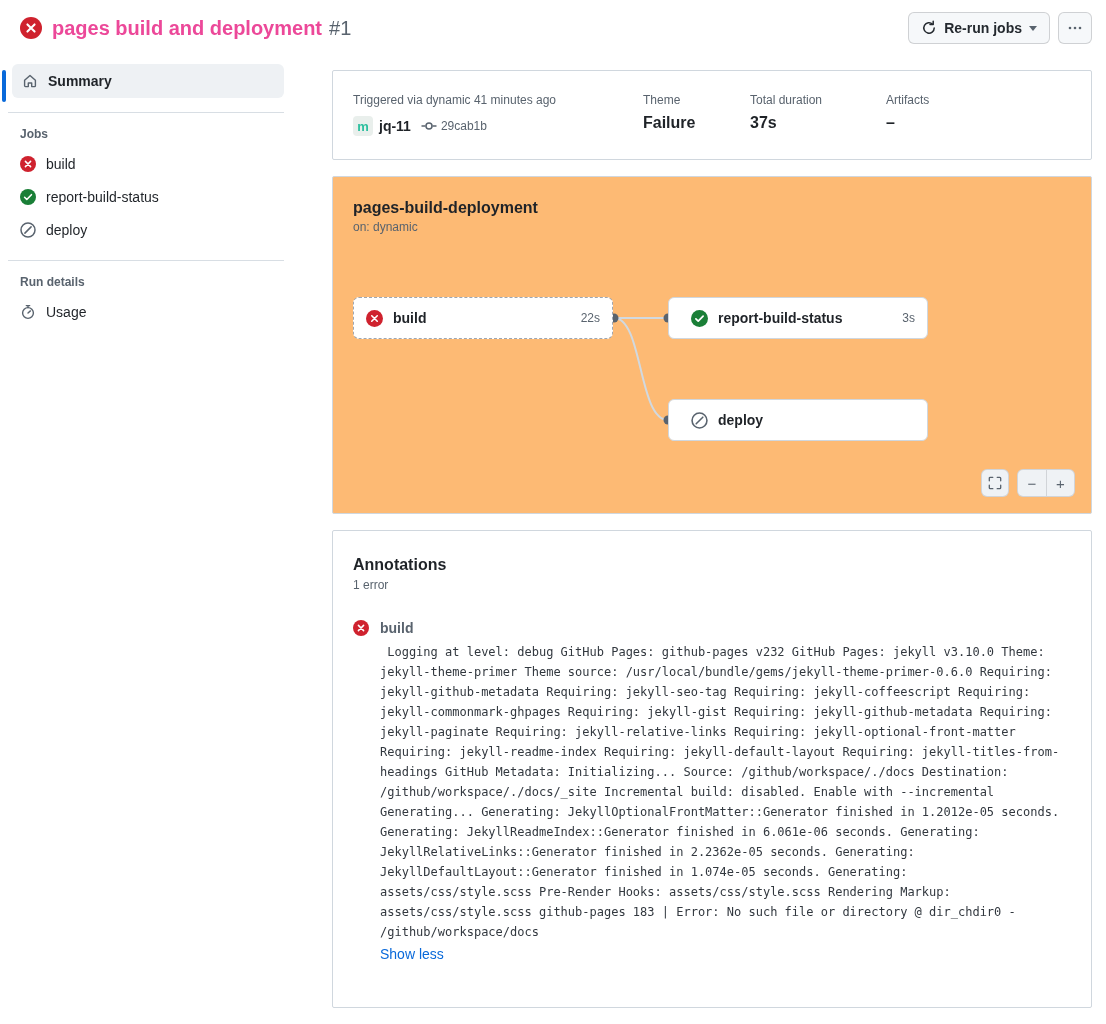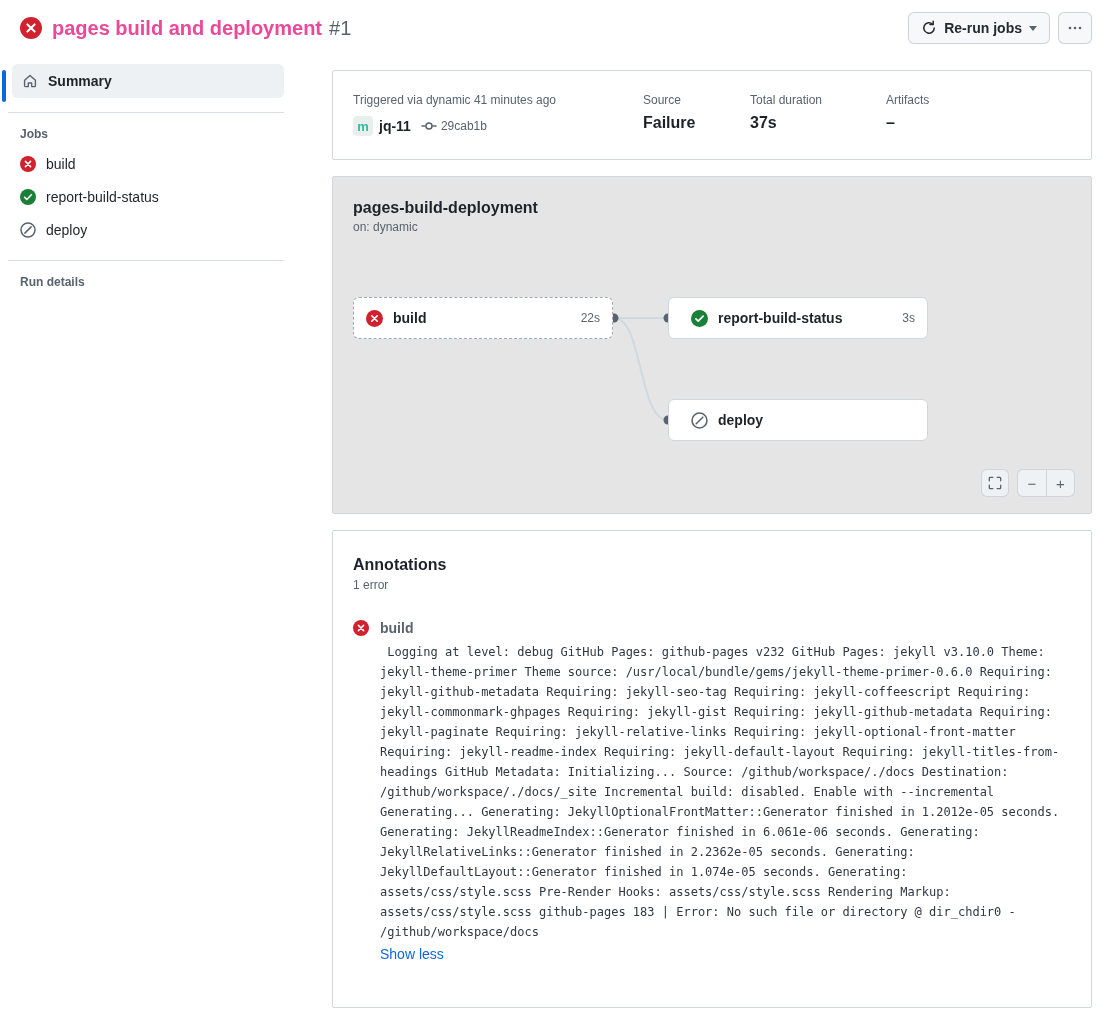--- a/index.html
+++ b/index.html
@@ -40,21 +40,21 @@
   .actor-name { font-size:14px; font-weight:700; margin-left:6px; }
   .commit-ico { margin-left:10px; display:inline-flex; }
   .commit-sha { font-size:12px; color:#59636e; margin-left:4px; }
   .meta-col { margin-right:48px; }
   .meta-col .val { font-size:16px; font-weight:600; margin-top:7px; color:#1f2328; }
   .meta-col.status-col { margin-left:22px; width:107px; margin-right:0; }
   .meta-col.duration-col { width:114px; margin-right:22px; }
   .meta-col.artifacts-col { margin-right:0; }
 
   
-  .graph-card { top:176px; height:338px; background:#e5e5e5; }
+  .graph-card { top:176px; height:338px; background:#fdba74; }
   .graph-title { font-size:16px; font-weight:700; margin:22px 0 0 20px; }
   .graph-subtitle { font-size:12px; color:#59636e; margin:3px 0 0 20px; }
   .graph-area { position:absolute; left:0; top:0; width:760px; height:338px; }
   .edges { position:absolute; left:0; top:0; }
   .node { position:absolute; width:260px; height:42px; background:#fff; border:1px solid #d0d7de; border-radius:6px; display:flex; align-items:center; padding:0 12px; cursor:pointer; }
   .node.dashed { border:1px dashed #9ea7b3; }
   .node .lbl { font-size:14px; font-weight:600; margin-left:10px; color:#1f2328; }
   .node .dur { margin-left:auto; font-size:12px; color:#59636e; }
   .graph-controls { position:absolute; right:18px; bottom:18px; display:flex; gap:8px; align-items:center; }
   .gbtn { height:28px; background:#eff2f5; border:1px solid rgba(31,35,40,0.14); border-radius:6px; display:flex; align-items:center; justify-content:center; color:#59636e; cursor:pointer; }
@@ -146,41 +146,51 @@
         <svg width="16" height="16" viewBox="0 0 16 16">
             <circle cx="8" cy="8" r="7" fill="none" stroke="#59636e" stroke-width="1.5"></circle>
             <path d="M4.9 11.1 11.1 4.9" stroke="#59636e" stroke-width="1.5" stroke-linecap="round"></path>
           </svg>
       </span>
       <span class="lbl">deploy</span>
     </div>
 
     <hr class="side-sep">
     <div class="side-heading">Run details</div>
+    <div class="job-item">
+      <span style="display:inline-flex;">
+        <svg width="16" height="16" viewBox="0 0 16 16">
+            <circle cx="8" cy="9" r="5.4" fill="none" stroke="#59636e" stroke-width="1.4"></circle>
+            <path d="M8 9l2.4-2.1" stroke="#59636e" stroke-width="1.4" stroke-linecap="round"></path>
+            <path d="M6.3 1.6h3.4M8 1.6v1.9" stroke="#59636e" stroke-width="1.4" stroke-linecap="round"></path>
+          </svg>
+      </span>
+      <span class="lbl">Usage</span>
+    </div>
   </aside>
 
   <main class="main">
 
     <section class="card summary-card">
       <div class="trigger-col">
         <div class="muted">Triggered via dynamic 41 minutes ago</div>
         <div class="actor-row">
           <span class="avatar">m</span>
           <span class="actor-name">jq-11</span>
           <span class="commit-ico">
             <svg width="16" height="16" viewBox="0 0 16 16">
                 <path d="M0.5 8h4M11.5 8h4" stroke="#59636e" stroke-width="1.5"></path>
                 <circle cx="8" cy="8" r="3" fill="none" stroke="#59636e" stroke-width="1.5"></circle>
               </svg>
           </span>
           <span class="commit-sha">29cab1b</span>
         </div>
       </div>
       <div class="meta-col status-col">
-        <div class="muted">Source</div>
+        <div class="muted">Theme</div>
         <div class="val">Failure</div>
       </div>
       <div class="meta-col duration-col">
         <div class="muted">Total duration</div>
         <div class="val">37s</div>
       </div>
       <div class="meta-col artifacts-col">
         <div class="muted">Artifacts</div>
         <div class="val">–</div>
       </div>

